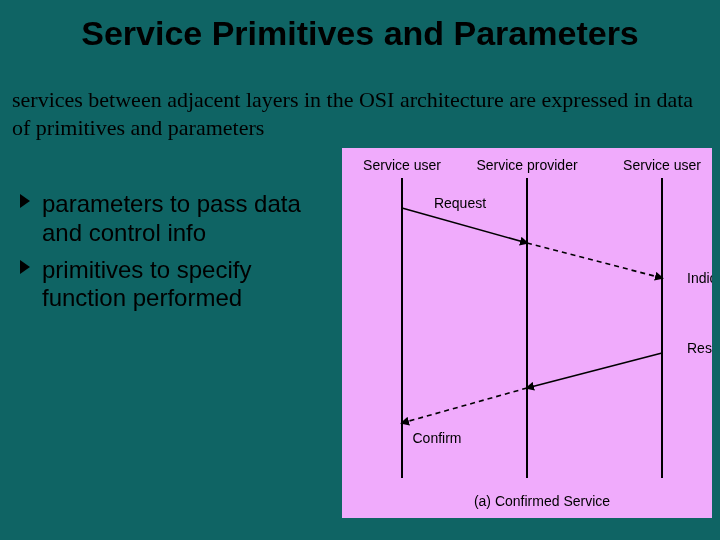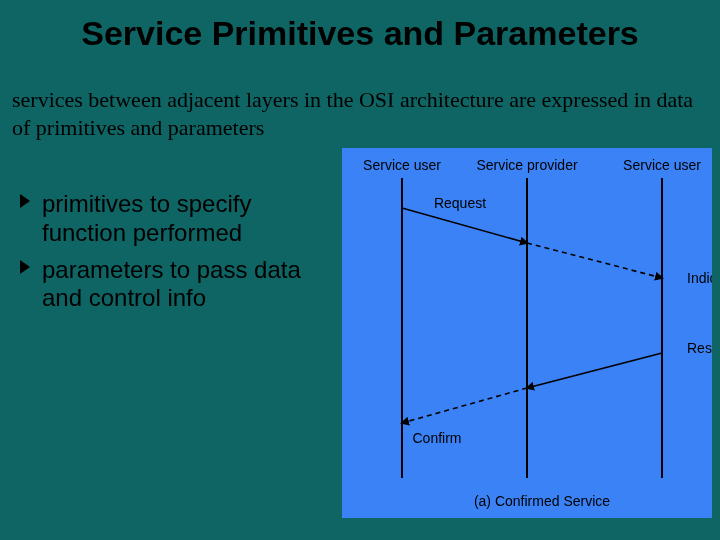--- a/index.html
+++ b/index.html
@@ -62,21 +62,21 @@
     border-left: 10px solid #000;
     border-top: 7px solid transparent;
     border-bottom: 7px solid transparent;
   }
   .diagram-box {
     position: absolute;
     top: 148px;
     left: 342px;
     width: 370px;
     height: 370px;
-    background: #3b82f6;
+    background: #f0abfc;
   }
   .diagram-box svg {
     display: block;
   }
   .svg-label {
     font-family: Arial, Helvetica, sans-serif;
     font-size: 14px;
     fill: #000;
   }
   .svg-caption {
@@ -90,25 +90,25 @@
 
 <div class="slide">
 
   <div class="title">Service Primitives and Parameters</div>
 
   <div class="subtitle">services between adjacent layers in the OSI architecture are expressed in data of primitives and parameters</div>
 
   <div class="bullets">
     <div class="bullet">
       <span class="marker"></span>
-      <span>primitives to specify function performed</span>
+      <span>parameters to pass data and control info</span>
     </div>
     <div class="bullet">
       <span class="marker"></span>
-      <span>parameters to pass data and control info</span>
+      <span>primitives to specify function performed</span>
     </div>
   </div>
 
   <div class="diagram-box">
     <svg width="370" height="370" viewBox="0 0 370 370">
       <defs>
         <marker id="arrow" markerWidth="9" markerHeight="9" refX="7" refY="4.5" orient="auto" markerUnits="userSpaceOnUse">
           <path d="M0,0 L9,4.5 L0,9 Z" fill="#000"></path>
         </marker>
       </defs>

